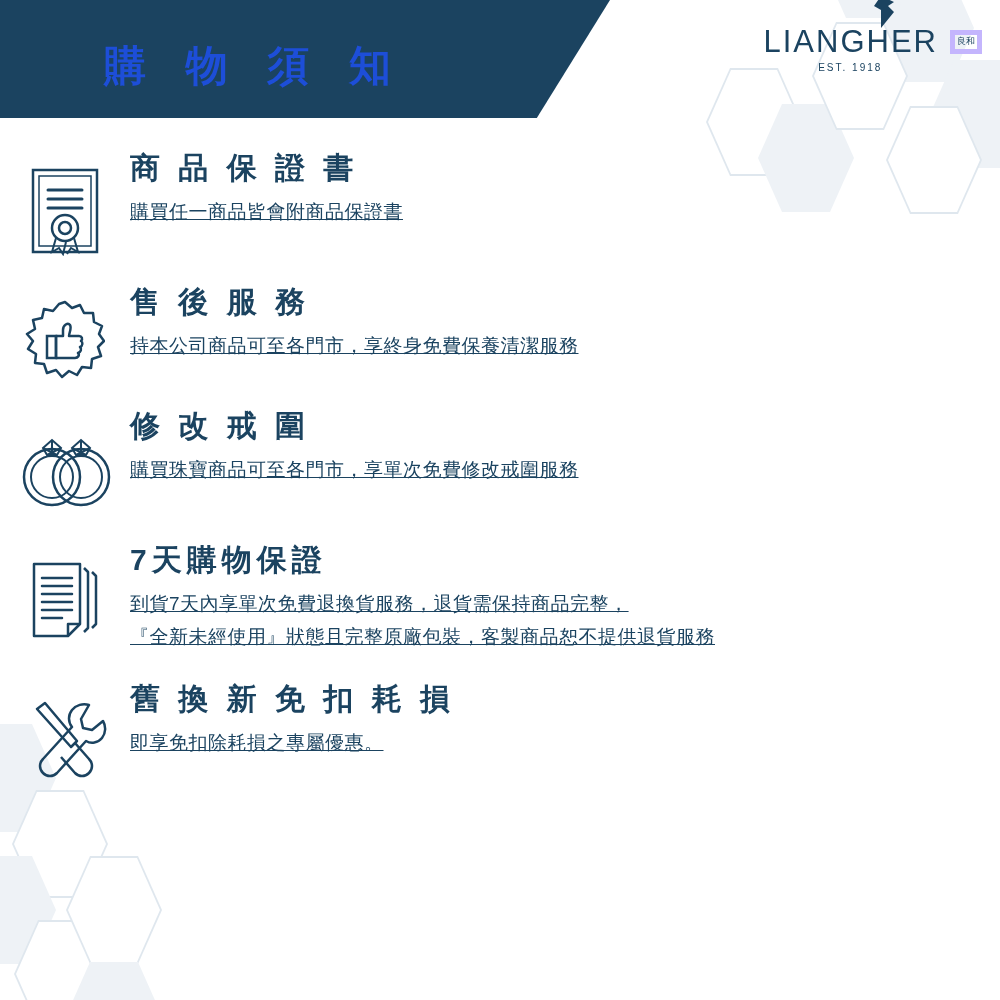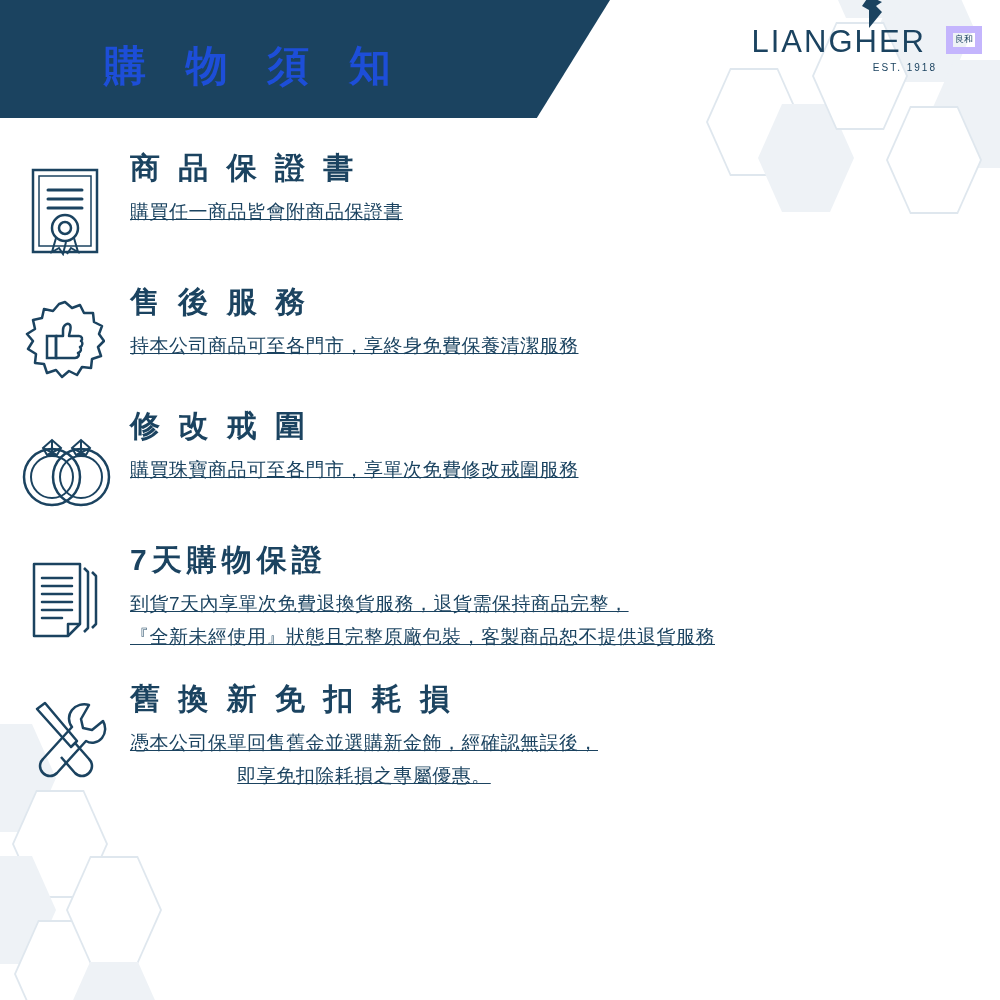--- a/index.html
+++ b/index.html
@@ -70,51 +70,52 @@
     top: 26px;
     right: 18px;
     z-index: 3;
     text-align: right;
     color: #1b4360;
   }
   .brand-row {
     display: flex;
     align-items: flex-end;
     justify-content: flex-end;
-    gap: 20px;
+    gap: 12px;
   }
   .brand-name {
     font-size: 31px;
     letter-spacing: 2px;
     font-weight: 500;
     line-height: 1;
     color: #1b4360;
     position: relative;
   }
   .brand-mark {
     position: absolute;
     left: 104px;
     top: -30px;
     width: 26px;
     height: 32px;
   }
   .brand-cn {
     font-size: 9px;
     line-height: 1.1;
-    border: 7px solid #c4b5fd;
+    border: 5px solid #c4b5fd;
     padding: 2px 2px;
     margin-bottom: 3px;
     letter-spacing: 0;
   }
   .brand-est {
     font-size: 10px;
     letter-spacing: 2px;
     margin-top: 5px;
     margin-right: 45px;
     color: #1b4360;
+    text-align: center;
   }
 
   
   .list {
     position: absolute;
     top: 150px;
     left: 0;
     width: 1000px;
     z-index: 2;
   }
@@ -281,18 +282,17 @@
       <svg width="92" height="86" viewBox="0 0 92 86">
 
         <path d="M18 12 L26 6 L58 44 L52 50 Z" fill="none" stroke="#1b4360" stroke-width="2.5" stroke-linejoin="round"></path>
         <path d="M56 46 L70 62 C74 66 74 72 70 76 C66 80 60 80 56 76 L42 60" fill="none" stroke="#1b4360" stroke-width="2.5" stroke-linejoin="round"></path>
 
         <path d="M70 8 C64 6 57 8 53 13 C49 18 49 25 53 30 L24 62 C20 66 20 72 24 76 C28 80 34 80 38 76 L67 44 C72 47 79 46 83 41 C87 36 87 29 84 24 L73 33 L64 31 L62 22 Z" fill="none" stroke="#1b4360" stroke-width="2.5" stroke-linejoin="round"></path>
       </svg>
     </div>
     <div class="text-cell">
       <p class="item-title">舊 換 新 免 扣 耗 損</p>
-      <p class="item-desc">憑本公司保單回售舊金並選購新金飾，經確認無誤後，</p>
       <p class="item-desc">即享免扣除耗損之專屬優惠。</p>
     </div>
   </div>
 
 </div>
 
 </body></html>

